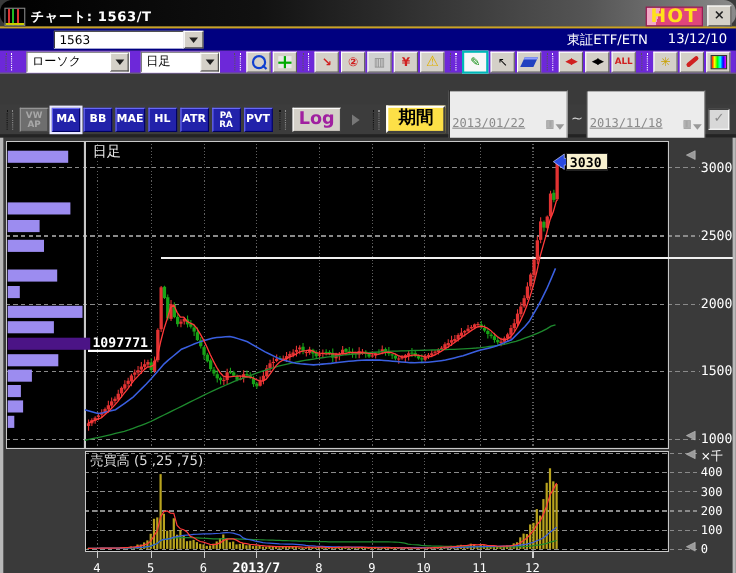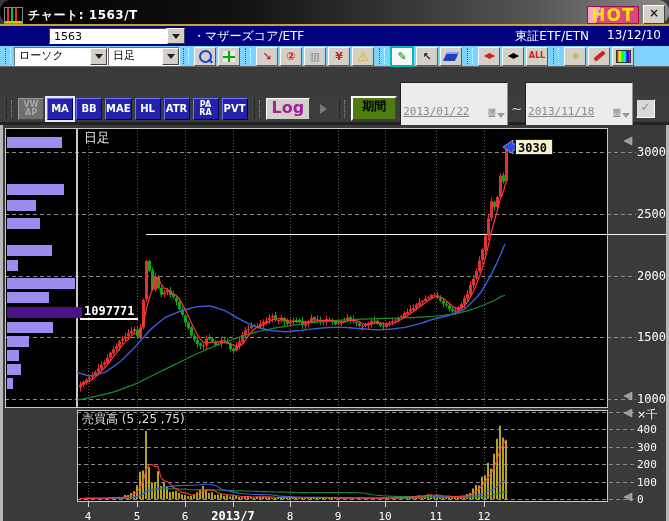--- a/index.html
+++ b/index.html
@@ -22,21 +22,21 @@
   
   .navybar{height:20px;background:#000080;display:flex;align-items:center;color:#fff;font-size:12px;padding:0 4px;}
   .sym-combo{display:flex;height:16px;margin-right:8px;margin-left:45px;}
   .sym-input{width:108px;background:#fff;color:#000;font-size:11px;line-height:16px;padding:0 4px;
              border:1px solid;border-color:#404040 #fff #fff #404040;}
   .combo-arrow-btn{width:16px;background:#d4d0c8;border:1px solid;border-color:#fff #404040 #404040 #fff;
                    display:flex;align-items:center;justify-content:center;}
   .tri-down{width:0;height:0;border-left:4px solid transparent;border-right:4px solid transparent;border-top:5px solid #202020;}
   .navy-right{margin-left:auto;display:flex;gap:18px;padding-right:4px;}
   
-  .toolbar1{height:20px;background:#7dd3fc;border-bottom:1px solid #6a6a6a;display:flex;align-items:center;gap:0;padding:0 2px;}
+  .toolbar1{height:20px;background:#6d28d9;border-bottom:1px solid #6a6a6a;display:flex;align-items:center;gap:10px;padding:0 2px;}
   .grip{width:4px;height:16px;border-left:1px dotted #555;border-right:1px dotted #fff;margin:0 3px;}
   .combo{display:flex;height:17px;background:#fff;border:1px solid;border-color:#707070 #fff #fff #707070;}
   .combo-text{font-size:11px;line-height:16px;padding:0 4px;color:#000;}
   .tb-icon{width:20px;height:17px;background:#d4d0c8;border:1px solid;border-color:#fff #5a5a5a #5a5a5a #fff;
            display:flex;align-items:center;justify-content:center;font-size:11px;line-height:1;overflow:hidden;}
   .tb-icon.active{border:2px solid #00b8b8;background:#f8f8f8;}
   .tb-icon.disabled{color:#8a8a8a;filter:grayscale(1);}
   .ic-magnifier{width:9px;height:9px;border:2px solid #1040d0;border-radius:50%;position:relative;}
   .ic-magnifier::after{content:"";position:absolute;width:5px;height:2px;background:#1040d0;transform:rotate(45deg);left:7px;top:8px;}
   .ic-grid{width:12px;height:11px;background-image:linear-gradient(#0a0 0 0),linear-gradient(#0a0 0 0);
@@ -56,22 +56,22 @@
   .ind-btn{min-width:24px;height:20px;background:#2222aa;color:#fff;font-weight:bold;font-size:10px;
            display:flex;align-items:center;justify-content:center;border:1px solid;border-color:#7070ff #000060 #000060 #7070ff;
            white-space:pre;text-align:center;}
   .ind-btn.two{font-size:8px;line-height:8px;}
   .ind-btn.active{outline:2px solid #e8e8ff;}
   .ind-btn.disabled{background:#6e6e6e;color:#a8a8a8;border-color:#999 #444 #444 #999;}
   .log-btn{height:20px;padding:0 5px;background:#d4d0c8;border:1px solid;border-color:#fff #404040 #404040 #fff;
            color:#a020a0;font-weight:bold;font-size:16px;line-height:18px;}
   .arrow-dis{width:20px;height:18px;display:flex;align-items:center;justify-content:center;}
   .tri-right{width:0;height:0;border-top:5px solid transparent;border-bottom:5px solid transparent;border-left:7px solid #777;}
-  .period-btn{height:21px;padding:0 9px;background:#4d7c0f;border:2px solid;border-color:#fff #404040 #404040 #fff;
-              font-weight:bold;font-size:12px;color:#000;line-height:17px;}
+  .period-btn{height:21px;padding:0 9px;background:#fde047;border:2px solid;border-color:#fff #404040 #404040 #fff;
+              font-weight:bold;font-size:16px;color:#000;line-height:17px;}
   .date-field{height:19px;width:102px;background:#ececec;border:1px solid;border-color:#202020 #909090 #909090 #202020;
               display:flex;align-items:flex-end;color:#8a8a8a;font-size:11px;padding:16px 2px;gap:2px;
               font-family:"DejaVu Sans Mono",monospace;text-decoration:underline;}
   .cal-glyph{margin-left:auto;color:#9a9a9a;font-size:11px;}
   .tilde{color:#d0d0d0;font-size:13px;}
   .chk{width:17px;height:17px;background:#d8d8d8;border:1px solid;border-color:#404040 #fff #fff #404040;
        color:#8a8a8a;font-size:12px;text-align:center;line-height:15px;}
   svg text{font-family:"DejaVu Sans Mono",monospace;}
   svg text.jp{font-family:"DejaVu Sans",sans-serif;}
 </style>
@@ -88,21 +88,20 @@
   </div>
   <div class="goldline"></div>
 
   <div class="navybar">
     <span class="sym-combo">
       <span class="sym-input">1563</span>
       <span class="combo-arrow-btn">
           <span class="tri-down"></span>
         </span>
     </span>
-    <span>・マザーズコア/ETF</span>
     <span class="navy-right">
       <span>東証ETF/ETN</span>
       <span>13/12/10</span>
     </span>
   </div>
 
   <div class="toolbar1">
     <span class="grip"></span>
     <span class="combo" style="width:92px">
       <span class="combo-text" style="flex:1">ローソク</span>

